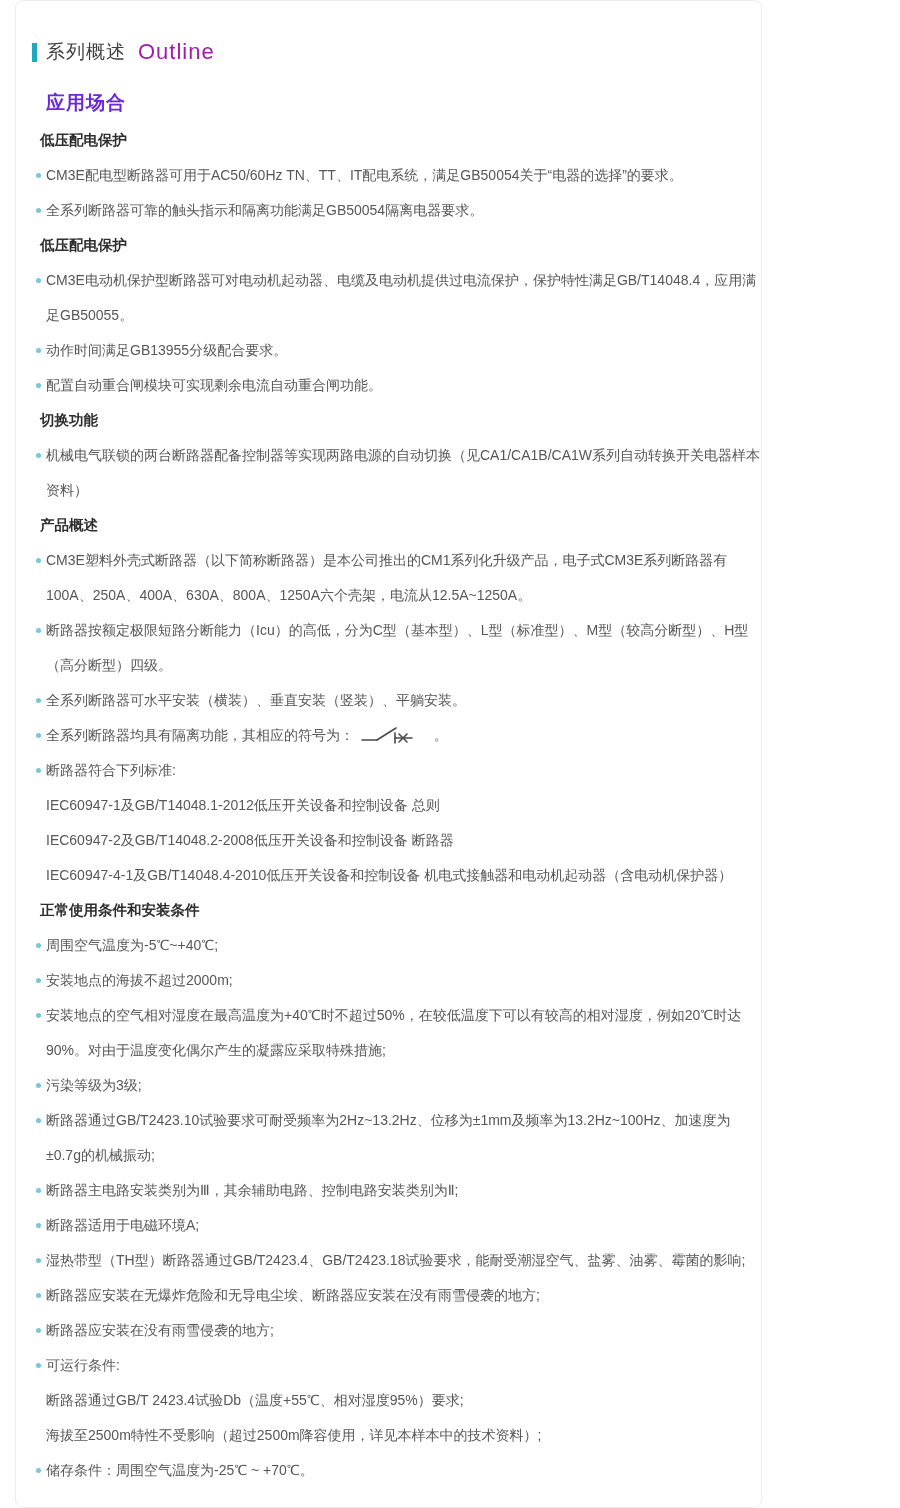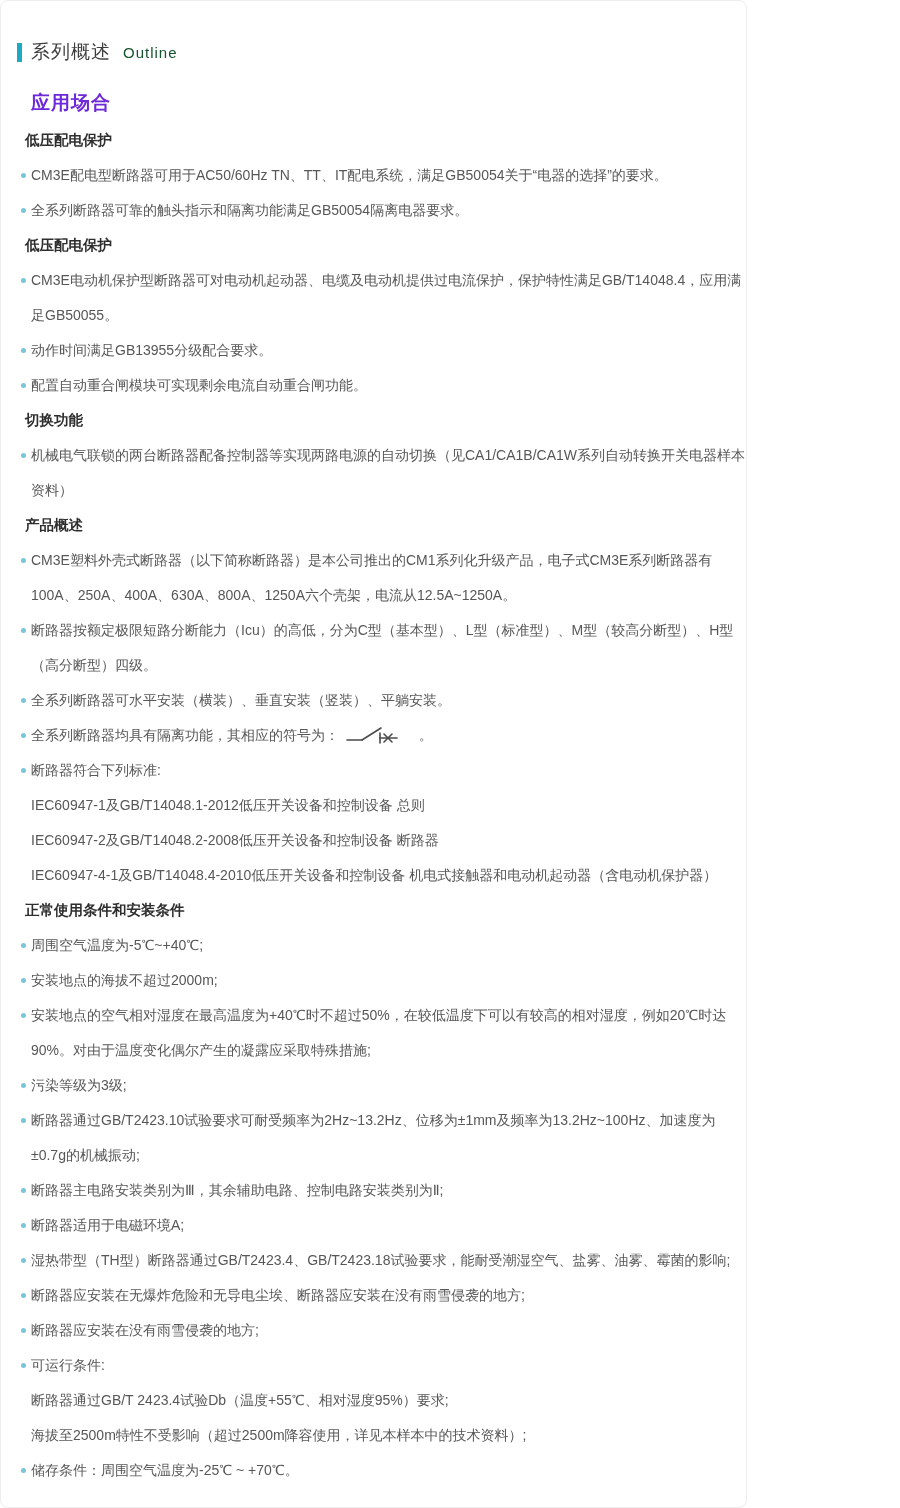--- a/index.html
+++ b/index.html
@@ -10,42 +10,43 @@
     font-family: "Liberation Sans", sans-serif;
     position: relative;
   }
   .page {
     width: 747px;
     height: 1508px;
     background: #ffffff;
     border: 1px solid #ededed;
     border-radius: 8px;
     overflow: hidden;
+    margin-left: 15px;
   }
   
   .doc-header {
     margin: 38px 0 0 16px;
     display: flex;
     align-items: center;
   }
   .accent-bar {
     width: 5px;
     height: 19px;
     background: #1ea9c3;
     display: inline-block;
   }
   .title-zh {
     font-size: 19px;
     color: #3f3f3f;
     margin-left: 9px;
     letter-spacing: 1px;
   }
   .title-en {
-    font-size: 15px;
-    color: #14532d;
+    font-size: 22px;
+    color: #a21caf;
     margin-left: 12px;
     letter-spacing: 1px;
   }
   
   .page-heading {
     margin: 25px 0 7px 30px;
     font-size: 19px;
     line-height: 26px;
     font-weight: bold;
     color: #6d28d9;

